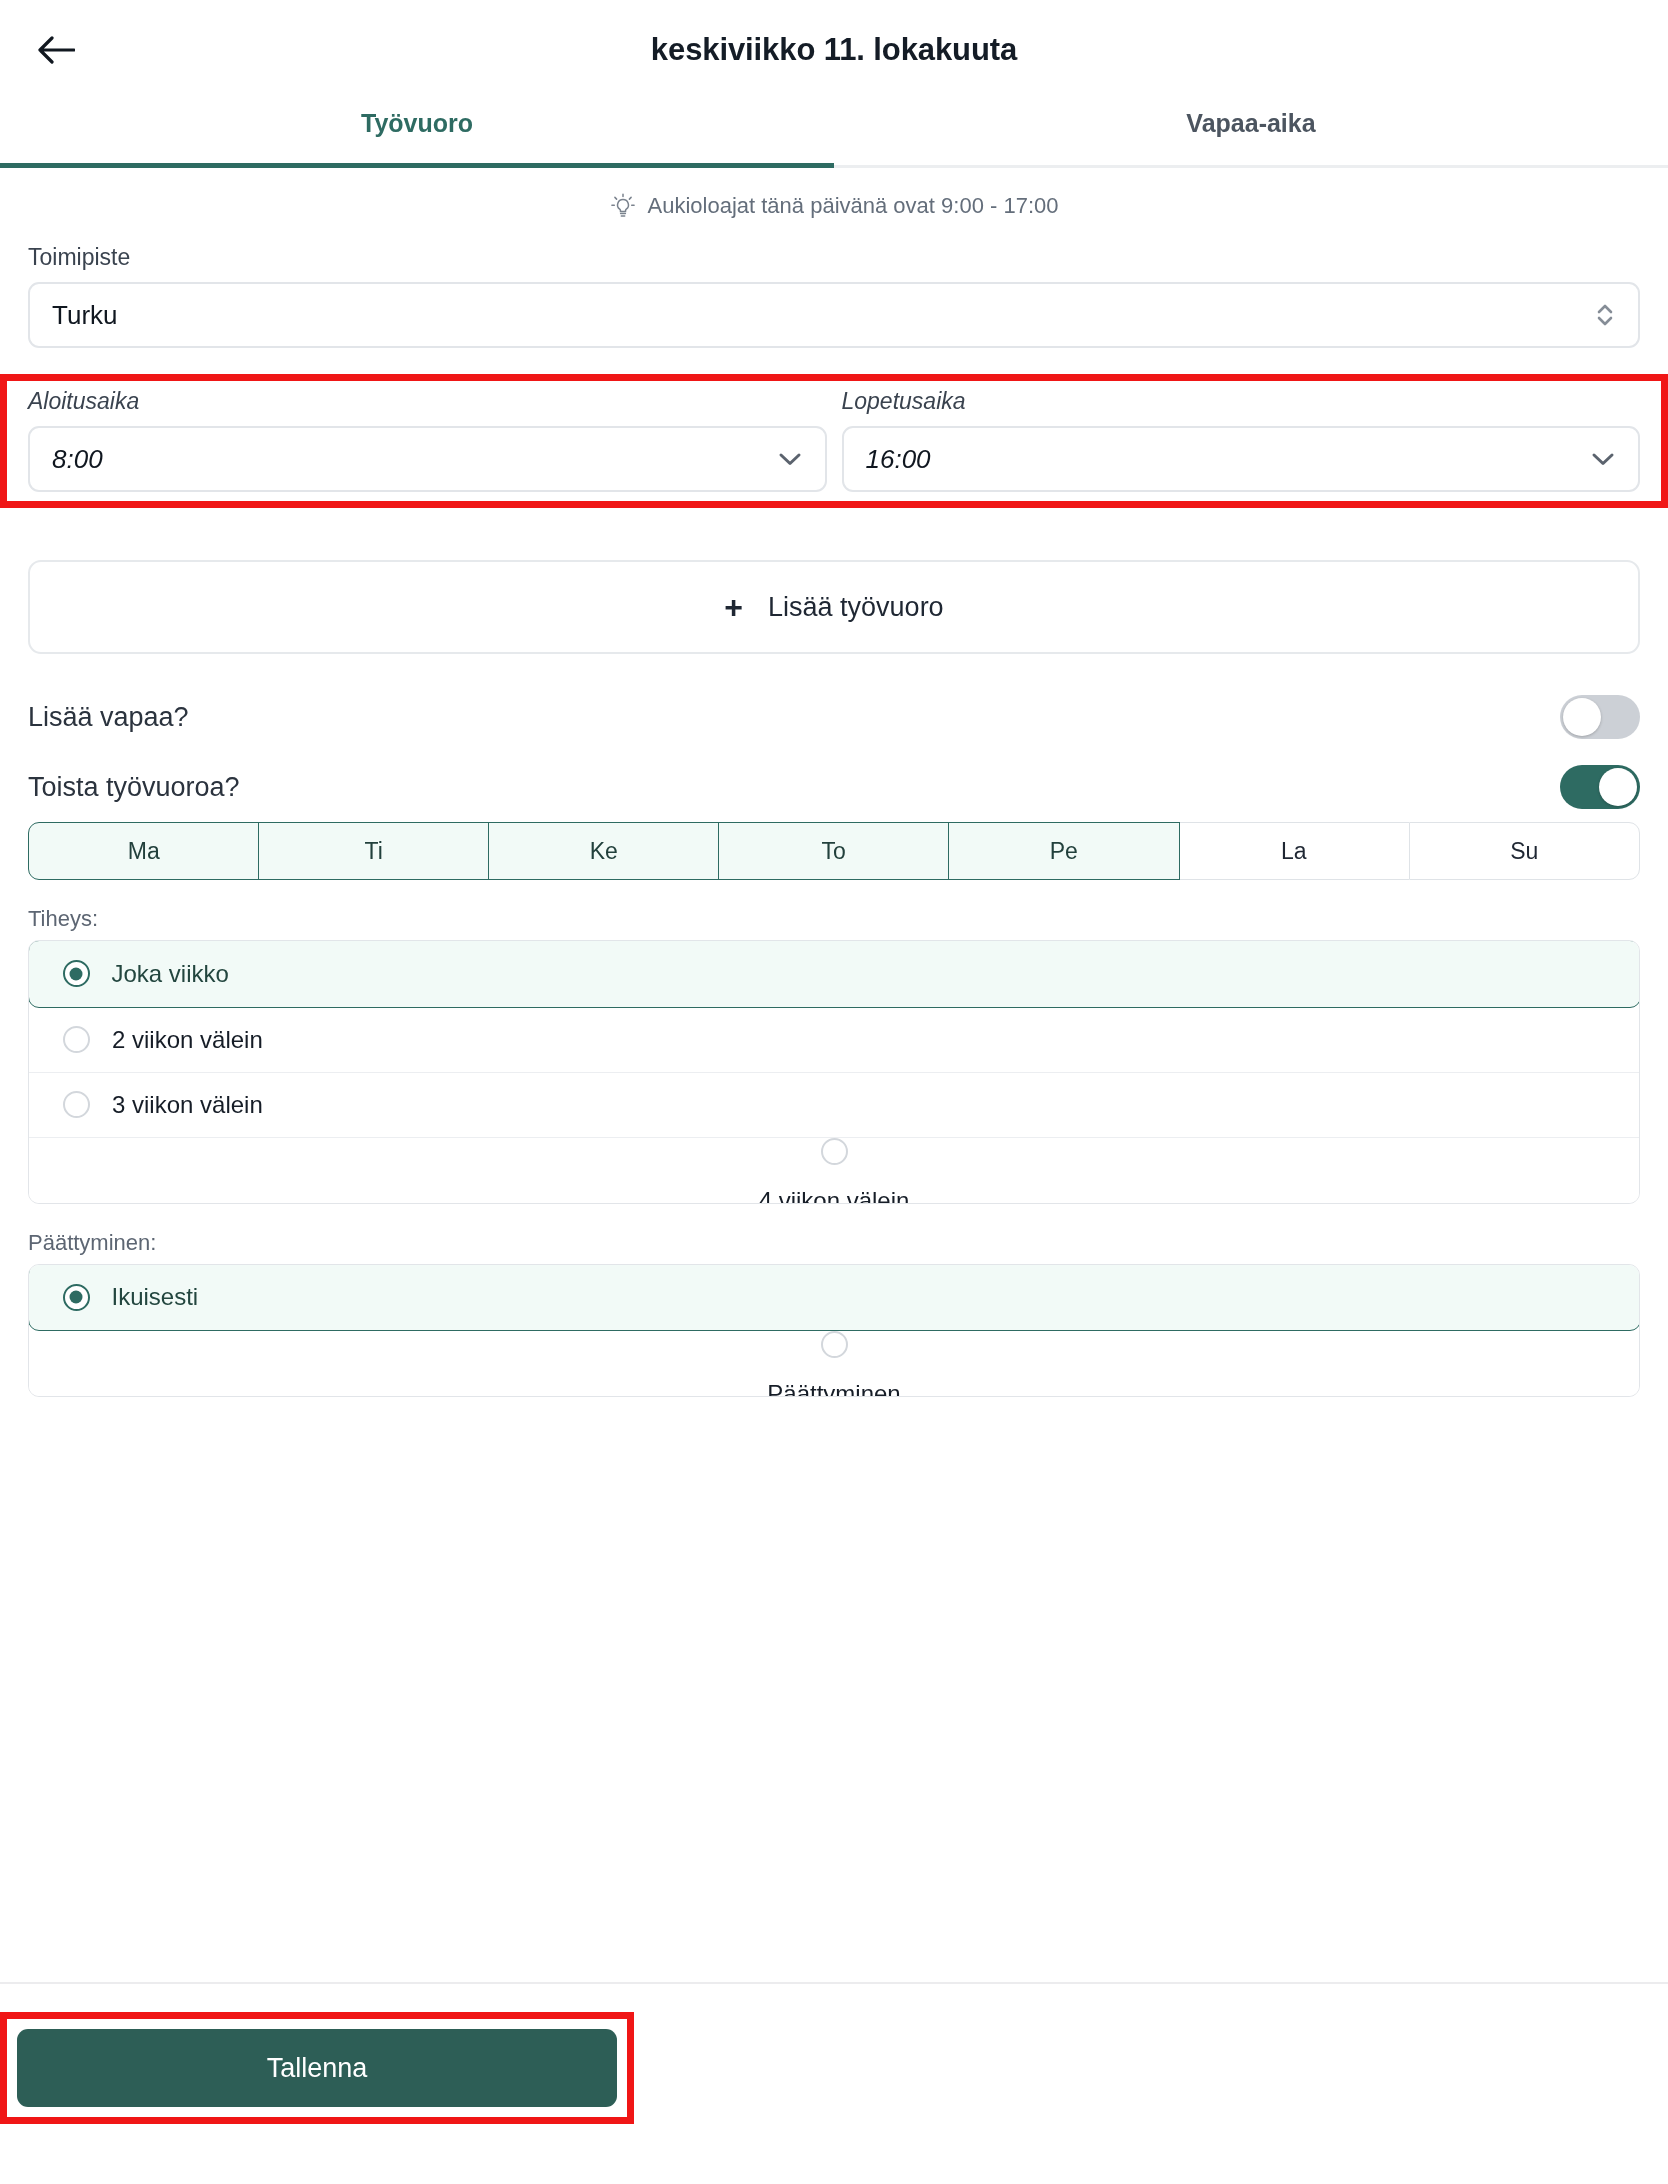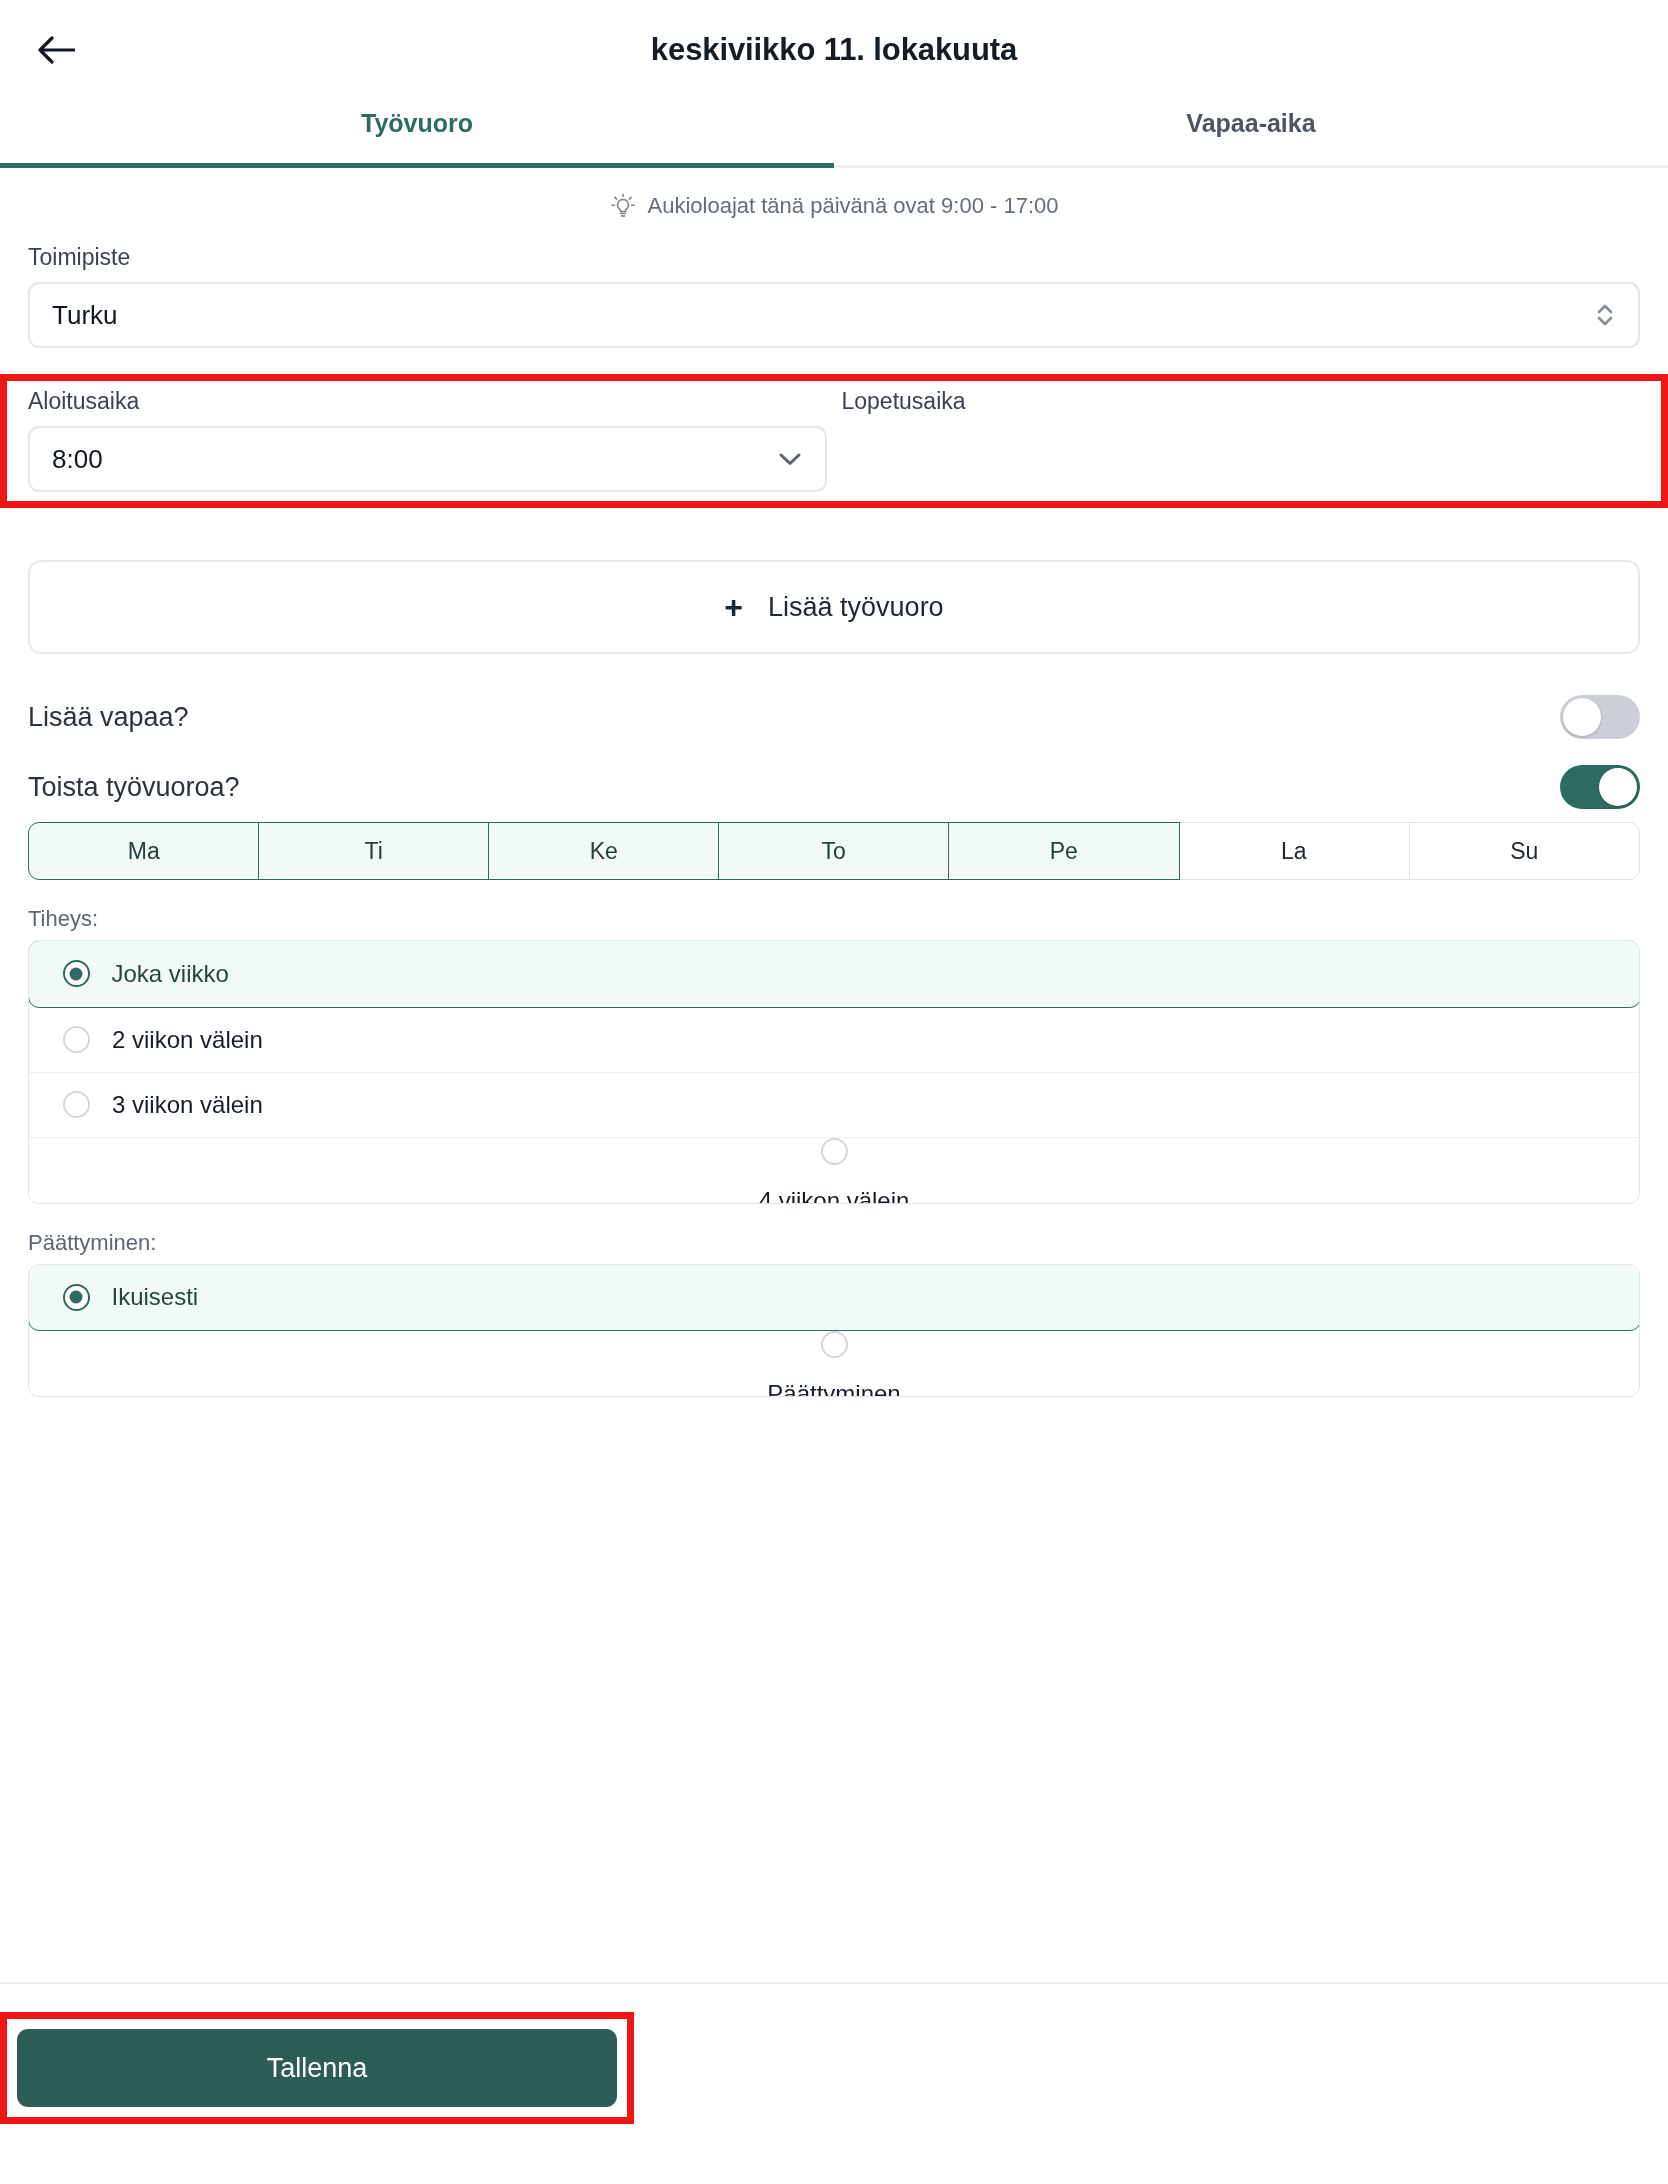--- a/index.html
+++ b/index.html
@@ -144,20 +144,21 @@
     left: -28px;
     right: -28px;
     top: 0;
     bottom: 0;
     border: 7px solid #f01616;
     pointer-events: none;
   }
   .time-row {
     display: flex;
     gap: 15px;
+    font-style: italic;
   }
   .time-col { flex: 1 1 50%; }
 
   
   .add-shift {
     margin-top: 52px;
     height: 94px;
     width: 100%;
     border: 2px solid #e6e9ec;
     border-radius: 13px;
@@ -378,20 +379,28 @@
             <span class="select-value">8:00</span>
             <span class="select-icon">
               <svg width="26" height="18" viewBox="0 0 26 18">
                 <path d="M4 5 L13 13.5 L22 5" fill="none" stroke="#5b636e" stroke-width="3" stroke-linecap="round" stroke-linejoin="round"></path>
               </svg>
             </span>
           </div>
         </div>
         <div class="time-col">
           <div class="field-label">Lopetusaika</div>
+          <div class="select-box">
+            <span class="select-value">16:00</span>
+            <span class="select-icon">
+              <svg width="26" height="18" viewBox="0 0 26 18">
+                <path d="M4 5 L13 13.5 L22 5" fill="none" stroke="#5b636e" stroke-width="3" stroke-linecap="round" stroke-linejoin="round"></path>
+              </svg>
+            </span>
+          </div>
         </div>
       </div>
     </div>
 
     <button class="add-shift">
       <span class="add-shift-plus">+</span>
       <span class="add-shift-label">Lisää työvuoro</span>
     </button>
 
     <div class="toggle-row first">

